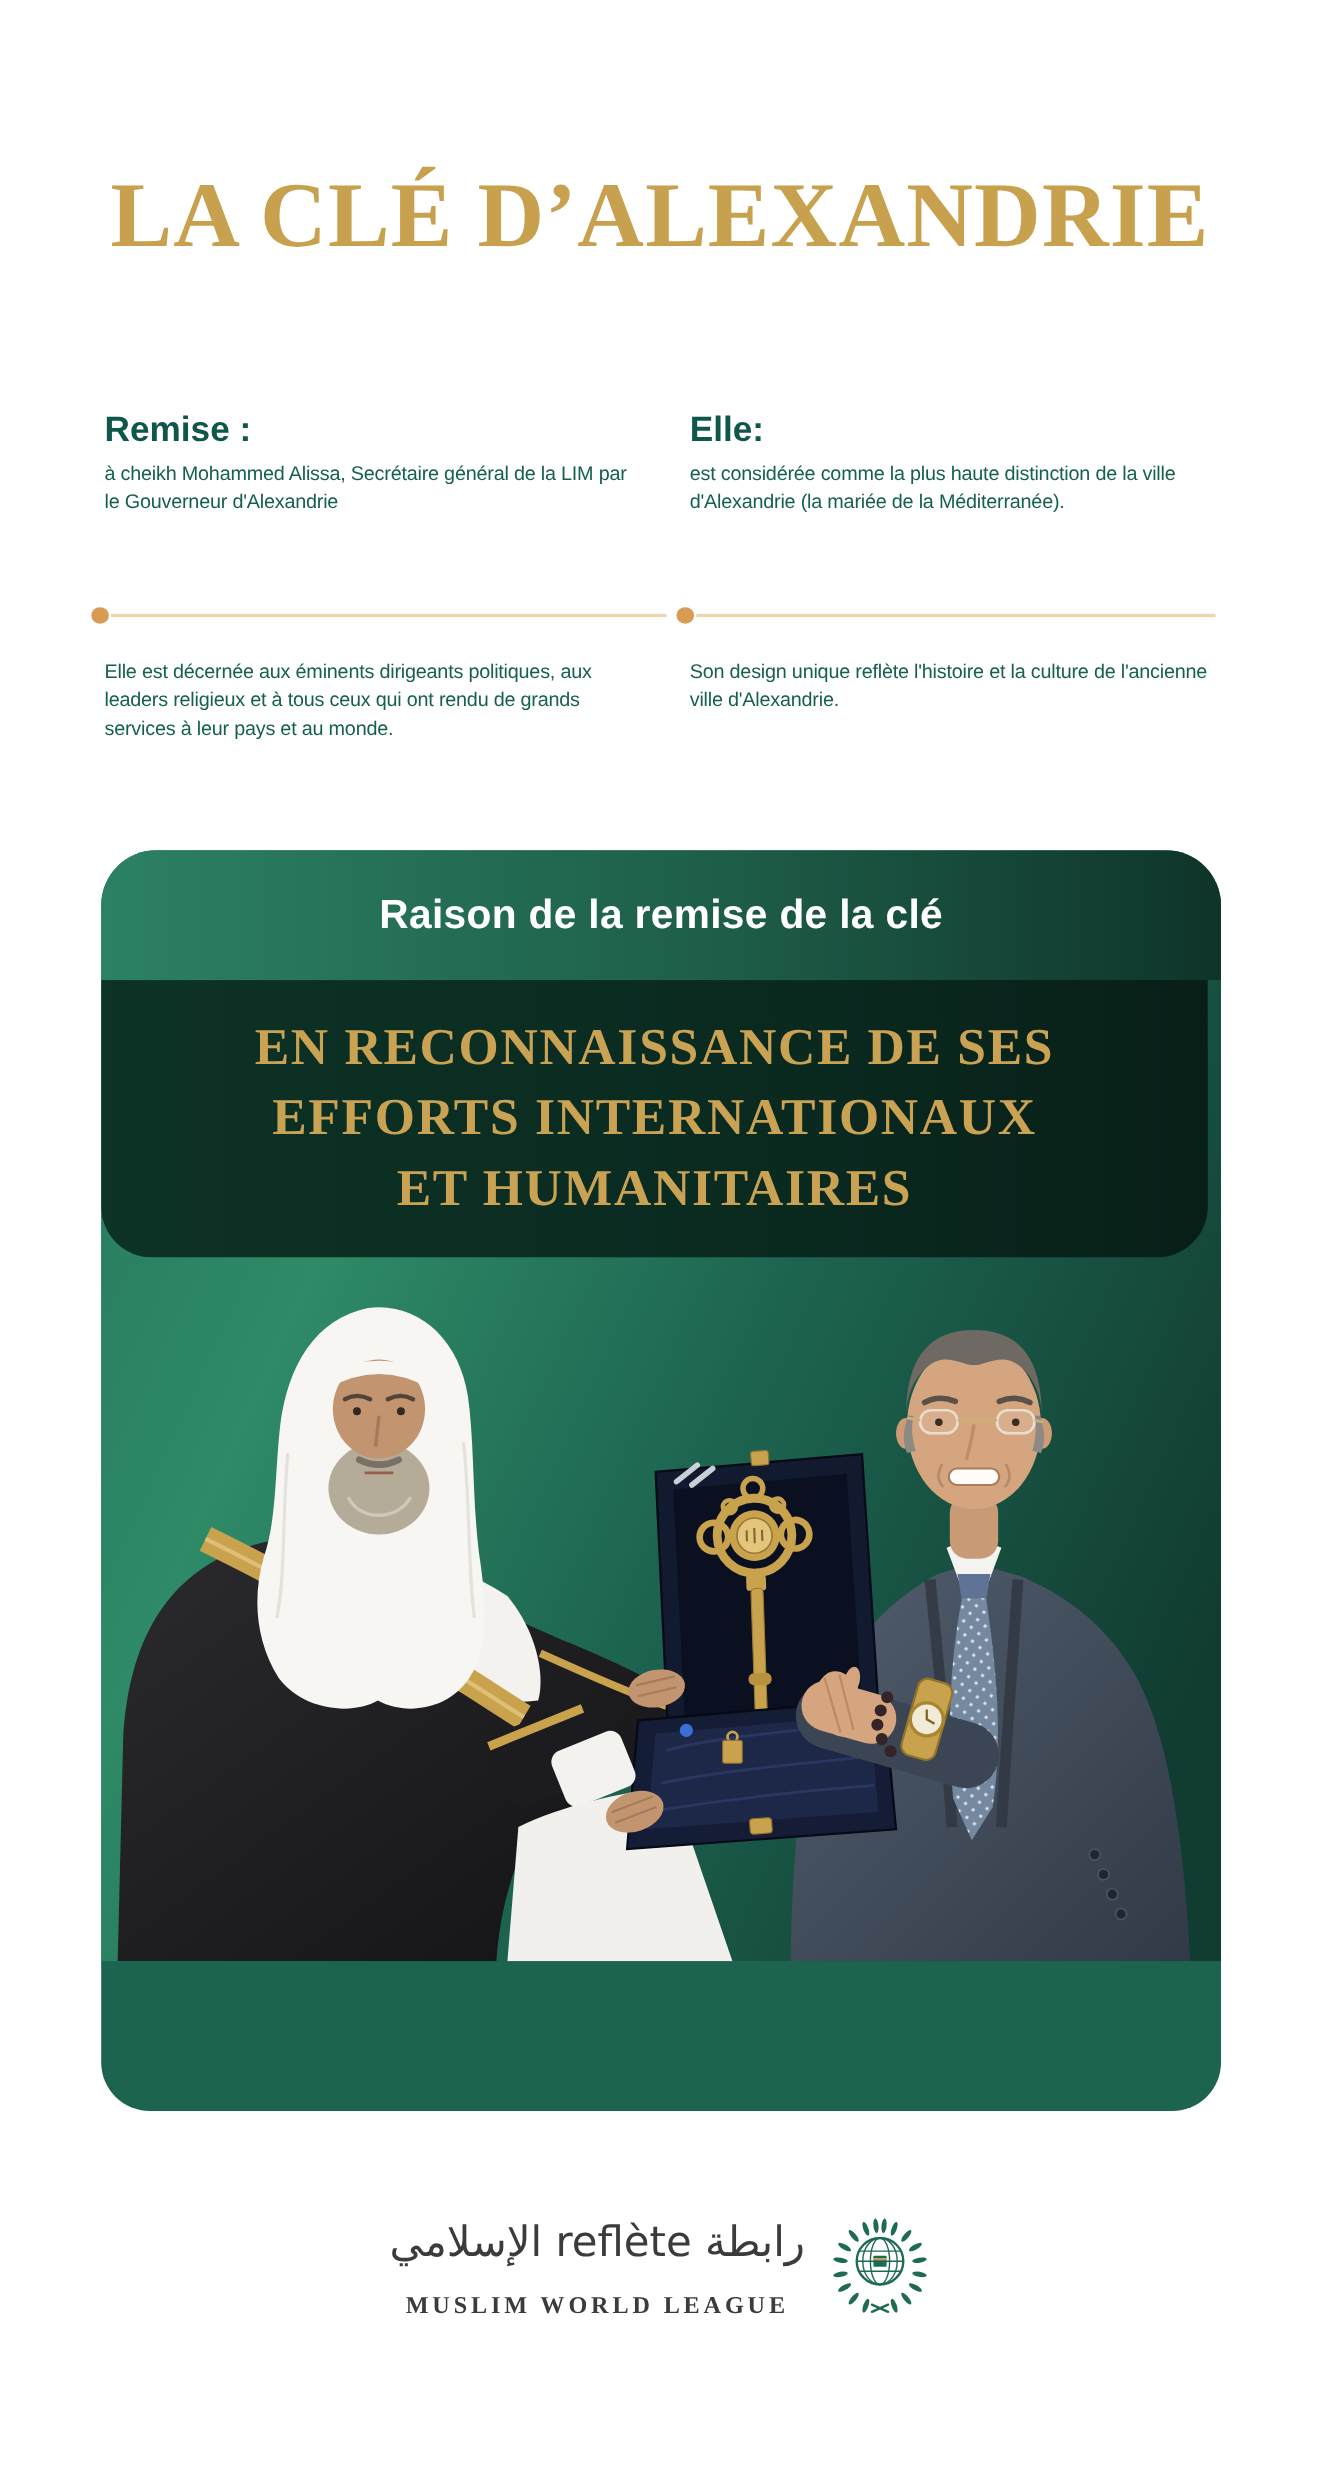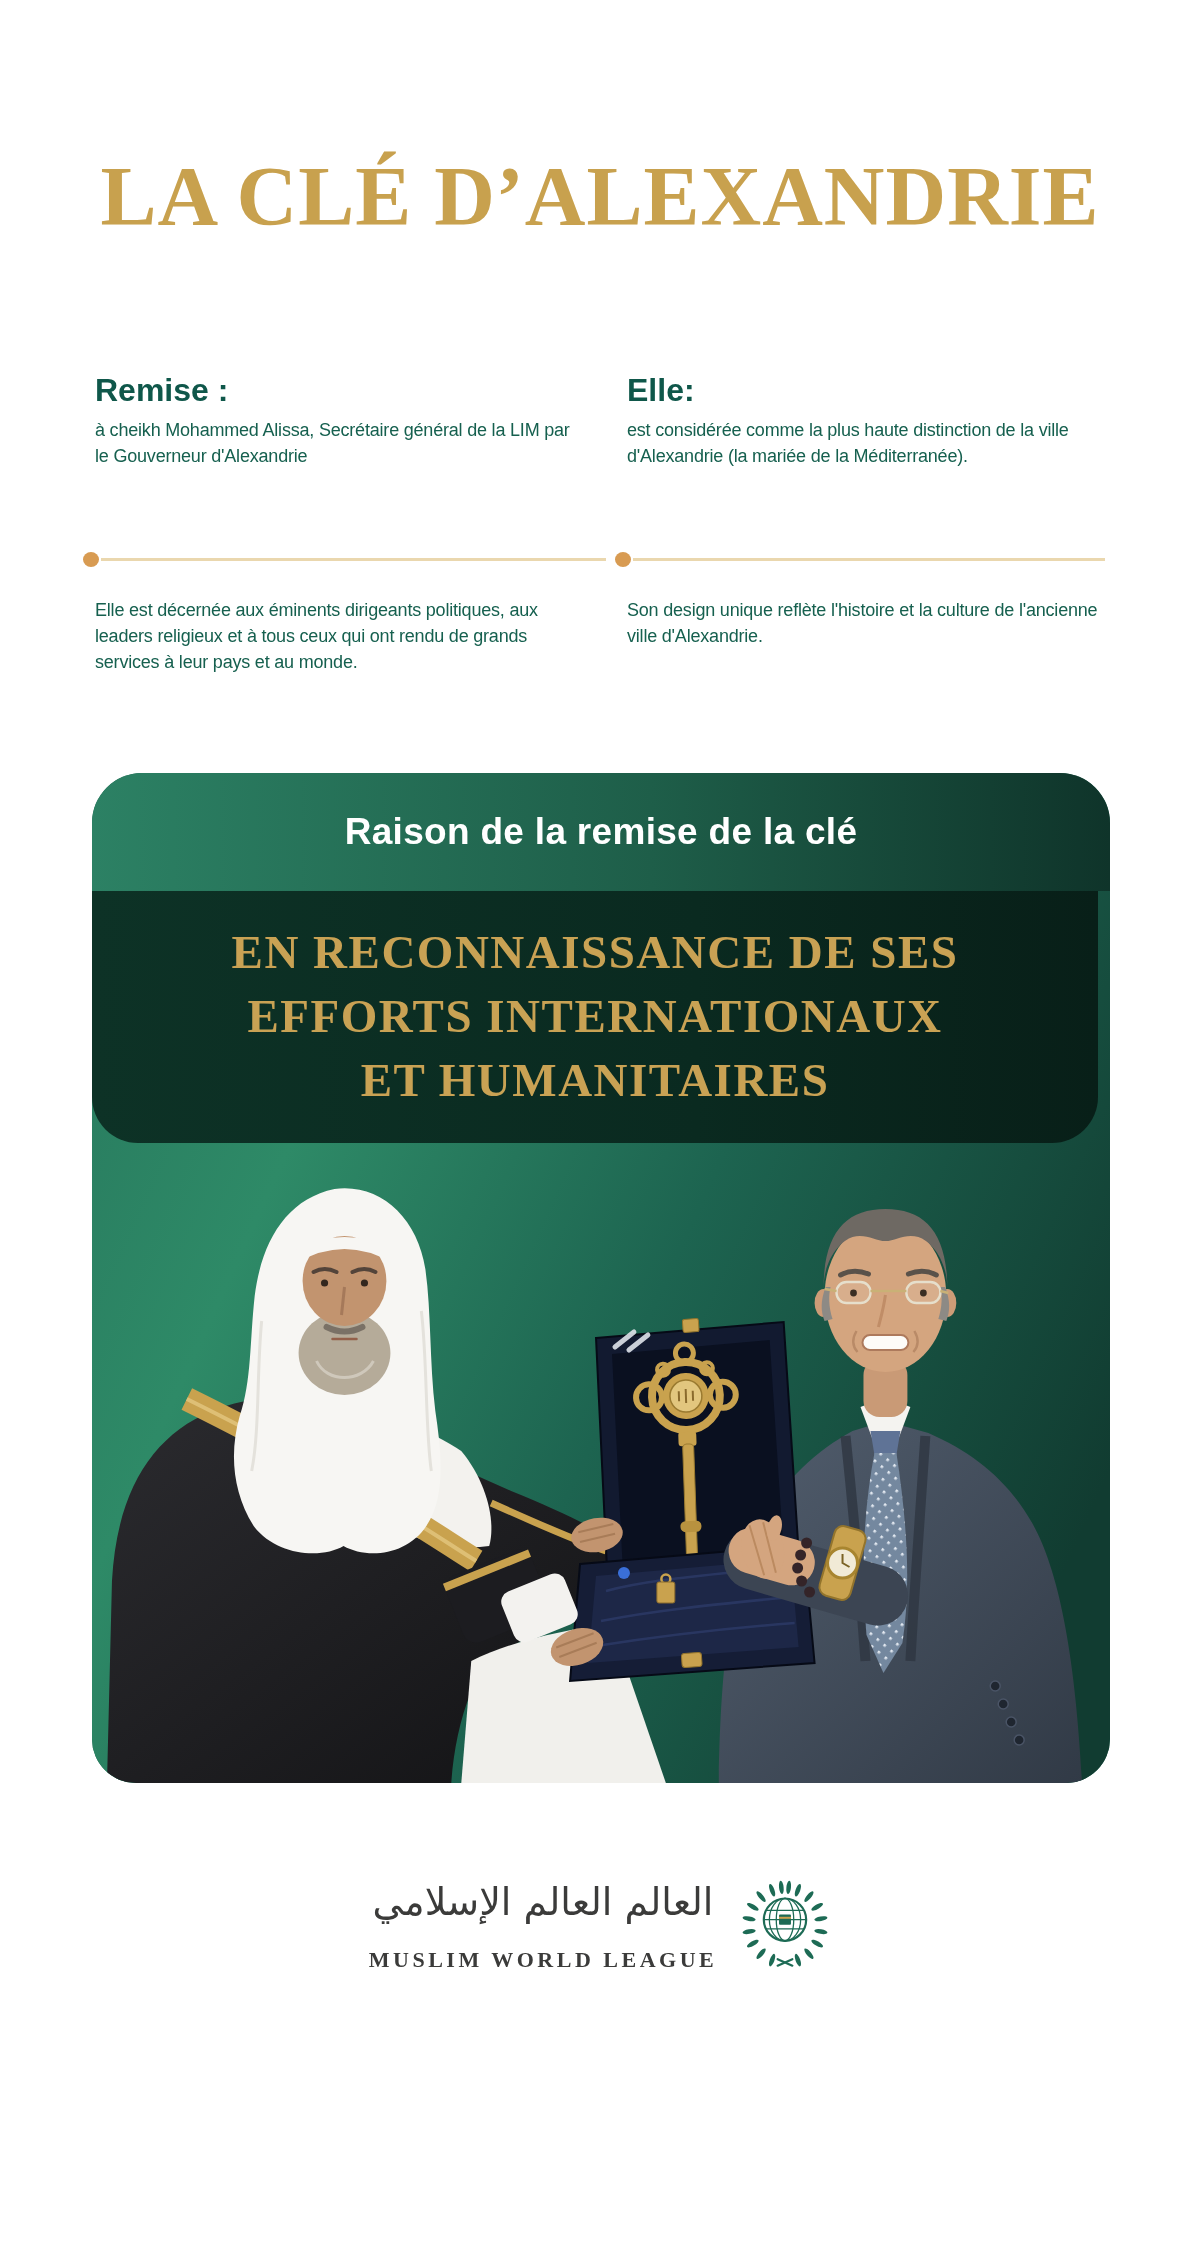--- a/index.html
+++ b/index.html
@@ -30,21 +30,21 @@
   .divider .dot{
     width:16px;height:15px;border-radius:50%;background:#D89B52;flex:0 0 auto;
   }
   .divider .line{
     height:3px;background:#EAD7AE;flex:1 1 auto;margin-left:2px;
   }
   .divider.dleft{width:calc(100% + 45px);}
   .divider.dright{width:calc(100% + 12px);}
   
   .card{
-    position:relative;margin:97px 0 0 92px;width:1018px;height:1010px;
+    position:relative;margin:97px 0 0 92px;width:1018px;height:1146px;
     border-radius:50px 50px 44px 44px;overflow:hidden;background:#1D6450;
   }
   .card-header{
     position:absolute;top:0;left:0;right:0;height:118px;z-index:3;
     background:linear-gradient(90deg,#2C8164 0%,#1E5E49 55%,#0F342A 100%);
     display:flex;align-items:center;justify-content:center;
     color:#ffffff;font-size:37px;font-weight:bold;letter-spacing:.3px;
   }
   .card-photo{position:absolute;top:118px;left:0;width:1018px;height:892px;z-index:1;}
   .card-photo svg{display:block;width:1018px;height:892px;}
@@ -275,21 +275,21 @@
 
     <div class="reason-panel">
       <div>EN RECONNAISSANCE DE SES</div>
       <div>EFFORTS INTERNATIONAUX</div>
       <div>ET HUMANITAIRES</div>
     </div>
   </section>
 
   <footer class="footer-logo">
     <div class="logo-text">
-      <div class="logo-arabic">العالم العالم الإسلامي</div>
+      <div class="logo-arabic">رابطة reflète الإسلامي</div>
       <div class="logo-latin">MUSLIM WORLD LEAGUE</div>
     </div>
     <svg class="emblem" viewBox="0 0 100 108">
       <g fill="#1D6B55">
         <ellipse cx="36" cy="90" rx="2.5" ry="7.2" transform="rotate(-160 36 90)"></ellipse>
         <ellipse cx="24" cy="83" rx="2.5" ry="7.2" transform="rotate(-140 24 83)"></ellipse>
         <ellipse cx="15" cy="72" rx="2.5" ry="7.2" transform="rotate(-120 15 72)"></ellipse>
         <ellipse cx="11" cy="59" rx="2.5" ry="7.2" transform="rotate(-100 11 59)"></ellipse>
         <ellipse cx="11" cy="45" rx="2.5" ry="7.2" transform="rotate(-80 11 45)"></ellipse>
         <ellipse cx="15" cy="32" rx="2.5" ry="7.2" transform="rotate(-60 15 32)"></ellipse>

